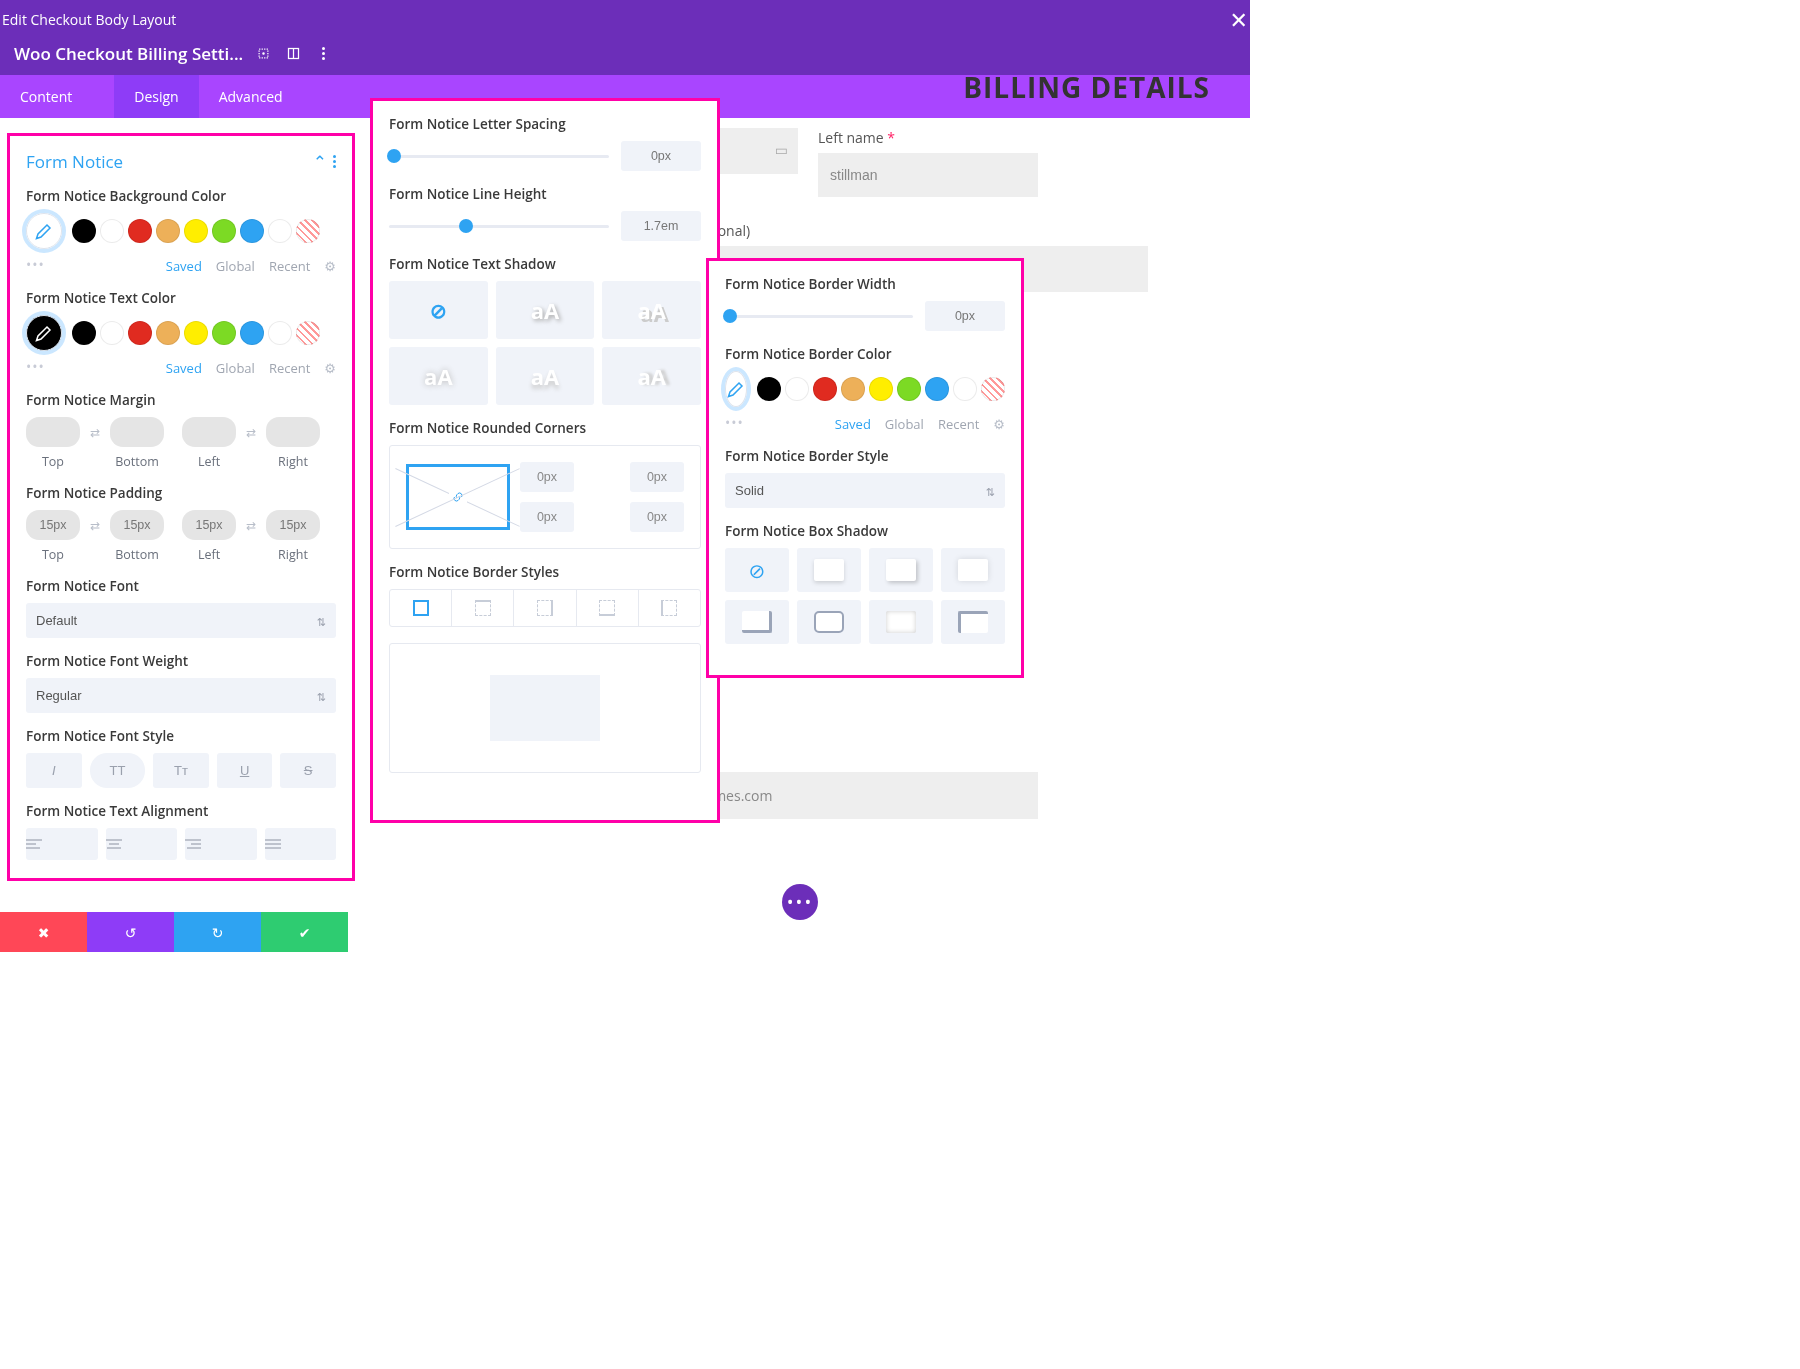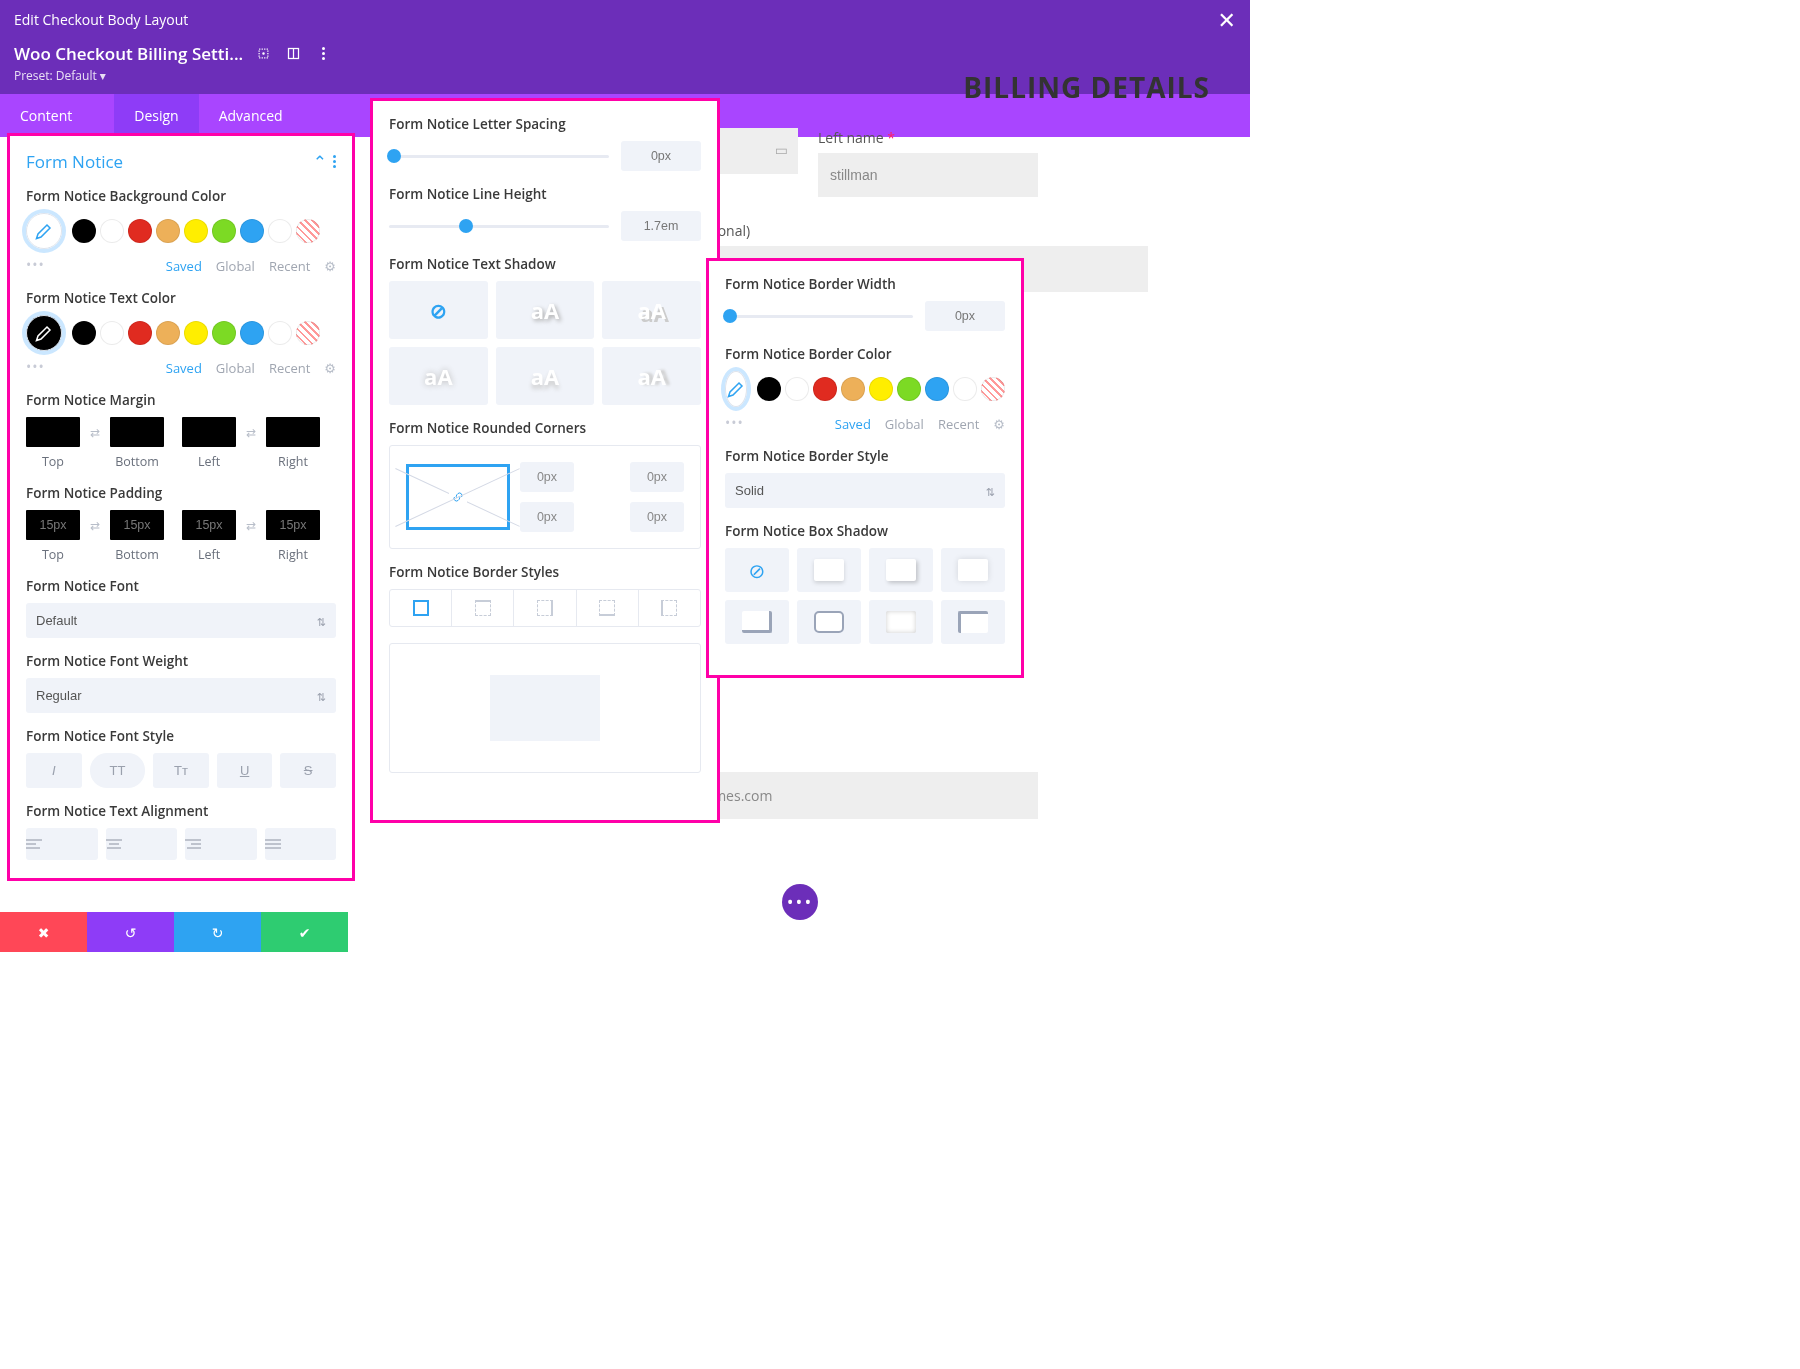--- a/index.html
+++ b/index.html
@@ -1,38 +1,38 @@
 <!DOCTYPE html>
 <html><head>
 <meta charset="utf-8">
 <style>
   * { box-sizing: border-box; margin:0; padding:0; }
   body { font-family: -apple-system, "Segoe UI", "Open Sans", sans-serif; font-size: 14px; color:#333; background:#fff; width:1250px; height:952px; position:relative; overflow:hidden;}
-  .topbar { background:#6c2eb9; height:38px; color:#fff; display:flex; align-items:center; padding:0 14px; font-weight:500; justify-content:space-between;}
+  .topbar { background:#6c2eb9; height:38px; color:#fff; display:flex; align-items:center; padding:0 2px; font-weight:500; justify-content:space-between;}
   .row2 { background:#6c2eb9; padding:4px 14px 10px; color:#fff;}
   .module { font-size:17px; font-weight:600; display:flex; align-items:center; gap:10px;}
   .preset { font-size:12px; opacity:.85; margin-top:2px;}
   .tabs { display:flex; background:#a945ff;}
   .tab { flex:0 0 auto; padding:12px 20px; color:#fff; font-weight:500; cursor:pointer;}
   .tab.active { background:#8e3cf7;margin-left:22px;}
   .panel-container { position:absolute; top:133px; left:7px; width:348px; height:748px; border:3px solid #ff00a8; background:#fff; overflow:hidden;}
   .panel { padding:14px 16px 30px; overflow-y:auto; height:100%; }
   .section-head { display:flex; align-items:center; color:#2ea3f2;; font-size:17px; font-weight:500; justify-content:space-between; margin-bottom:14px;}
   .section-head .right { display:flex; gap:6px; align-items:center;}
   .optlabel { font-weight:600; font-size:13.5px; color:#3a3a3a; margin:14px 0 8px;}
   .swatchrow {  display:flex; gap:4px; align-items:center; margin-bottom:4px;}
   .swatch { width:24px; height:24px; border-radius:50%; border:1px solid rgba(0,0,0,.08); flex:0 0 auto;}
   .picker { width:36px; height:36px; border-radius:50%; display:flex; align-items:center; justify-content:center; border:1px solid #dde3ec; margin-right:6px;}
   .picker.sel { box-shadow:0 0 0 4px #cbe7ff;}
   .picker.black { background:#000; color:#fff;}
   .tabs2 { display:flex; gap:14px; font-size:13px; color:#a0a6b1; margin-top:4px; align-items:center;}
   .tabs2 .sv { color:#2ea3f2;}
   .dots3 { color:#c8cbd6; letter-spacing:1px; font-size:14px;}
   .quad { display:flex; gap:8px; margin-top:6px;}
-  .qinput { width:100%; background:#000000; border:none; padding:8px 6px; border-radius:1px; font-size:12.5px; color:#777; text-align:center;}
+  .qinput { width:100%; background:#e5e5e5; border:none; padding:8px 6px; border-radius:13px; font-size:12.5px; color:#777; text-align:center;}
   .qpair { display:flex; align-items:center; gap:4px;}
   .link-ic { width:22px; color:#b8bec9; font-size:12px; text-align:center;}
   .qlbl { text-align:center; color:#6a707c; font-size:12.5px; }
   .select { background:#f0f3f9; border:none; width:100%; padding:10px 10px; border-radius:3px; color:#555; font-size:13px; appearance:none; position:relative;}
   .selwrap { position:relative; }
   .selwrap::after { content:"⇅"; position:absolute; right:10px; top:50%; transform:translateY(-50%); color:#9aa0ad; font-size:11px;}
   .btnrow { display:flex; gap:8px;}
   .stylebtn { flex:1; background:#f0f3f9; border:none; padding:10px 0; border-radius:3px; color:#9aa0ad; font-style:italic; cursor:pointer; font-size:13px;}
   .alignrow { display:flex; gap:8px;}
   .albtn { flex:1; background:#f0f3f9; border:none; padding:10px 0; border-radius:3px; color:#8c92a1; cursor:pointer;}
@@ -116,21 +116,20 @@
           <rect x="4" y="4" width="16" height="16"></rect>
           <line x1="12" y1="4" x2="12" y2="20"></line>
         </svg>
       </span>
     <span class="icon-sq" style="flex-direction:column; gap:2px;">
         <span class="kebab-dot"></span>
         <span class="kebab-dot"></span>
         <span class="kebab-dot"></span>
       </span>
   </div>
-  <div class="preset">Preset: Default ▾</div>
 </div>
 <div class="tabs">
   <div class="tab">Content</div>
   <div class="tab active">Design</div>
   <div class="tab">Advanced</div>
 </div>
 
 <div class="page">
   <h2>BILLING DETAILS</h2>
   <div class="frow" style="margin-bottom:24px;">

